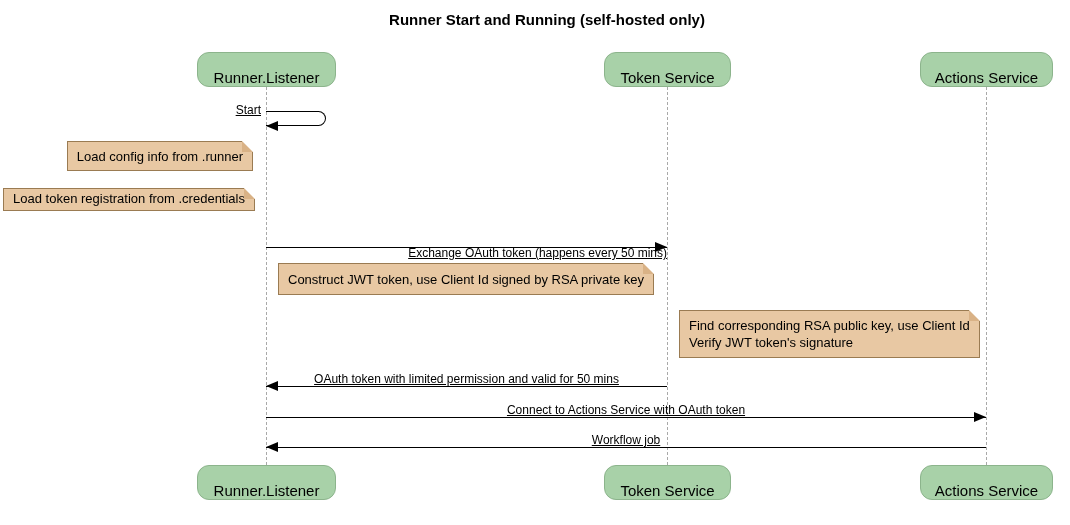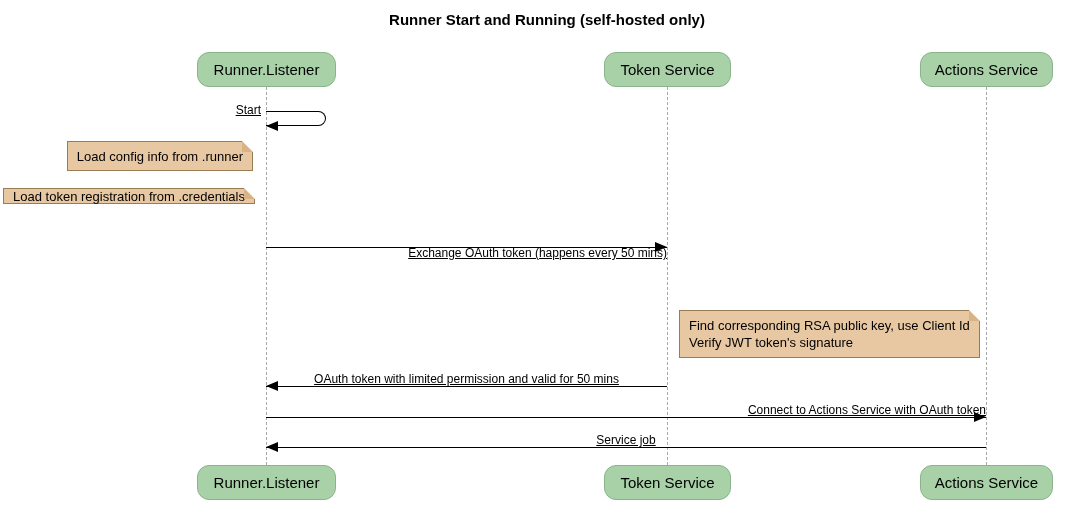--- a/index.html
+++ b/index.html
@@ -7,21 +7,21 @@
     position:relative; width:1070px; height:525px; background:#ffffff;
     font-family:"Liberation Sans", sans-serif; color:#000; overflow:hidden;
   }
   .title {
     position:absolute; left:0; top:11px; width:1070px; text-align:center;
     font-size:15px; font-weight:bold;margin-left:12px;
   }
   .participant {
     position:absolute; height:35px; box-sizing:border-box;
     background:#a8d1a8; border:1px solid #8cb48c; border-radius:12px;
-    display:flex; align-items:center; justify-content:center;
+    display:flex; align-items:flex-end; justify-content:center;
     font-size:15px;
   }
   .lifeline {
     position:absolute; width:0; border-left:1px dashed #a9a9a9;
   }
   .mline {
     position:absolute; height:0; border-top:1px solid #000;
   }
   .mlabel {
     position:absolute; font-size:12px; white-space:nowrap; text-align:center;
@@ -74,43 +74,46 @@
   </div>
 
   <div class="mlabel" style="left:181px; top:103px; width:80px; text-align:right;">Start</div>
   <div class="self-loop" style="left:266px; top:111px; width:60px; height:15px;"></div>
   <div class="ah-left" style="left:266px; top:121px;"></div>
 
   <div class="note" style="right:817px; top:141px; height:30px;text-align:right;">
     <span>Load config info from .runner</span>
   </div>
 
-  <div class="note" style="right:815px; top:188px; height:16px;">
+  <div class="note" style="right:815px; top:188px; height:23px;justify-content:flex-end;">
     <span>Load token registration from .credentials</span>
   </div>
 
   <div class="mlabel" style="left:266px; top:246px; width:401px;text-align:right;">Exchange OAuth token (happens every 50 mins)</div>
   <div class="mline" style="left:266px; top:247px; width:401px;"></div>
   <div class="ah-right" style="left:655px; top:242px;"></div>
 
+  <div class="note" style="left:278px; top:263px; height:32px;">
+    <span>Construct JWT token, use Client Id signed by RSA private key</span>
+  </div>
 
   <div class="note" style="left:679px; top:310px; height:48px;">
     <span>Find corresponding RSA public key, use Client Id</span>
     <span>Verify JWT token's signature</span>
   </div>
 
   <div class="mlabel" style="left:266px; top:372px; width:401px;">OAuth token with limited permission and valid for 50 mins</div>
   <div class="mline" style="left:266px; top:386px; width:401px;"></div>
   <div class="ah-left" style="left:266px; top:381px;"></div>
 
-  <div class="mlabel" style="left:266px; top:403px; width:720px;text-align:right;">Connect to Actions Service with OAuth token</div>
+  <div class="mlabel" style="left:266px; top:403px; width:720px;">Connect to Actions Service with OAuth token</div>
   <div class="mline" style="left:266px; top:417px; width:720px;"></div>
   <div class="ah-right" style="left:974px; top:412px;"></div>
 
-  <div class="mlabel" style="left:266px; top:433px; width:720px;">Service job</div>
+  <div class="mlabel" style="left:266px; top:433px; width:720px;">Workflow job</div>
   <div class="mline" style="left:266px; top:447px; width:720px;"></div>
   <div class="ah-left" style="left:266px; top:442px;"></div>
 
   <div class="participant" style="left:197px; top:465px; width:139px;">
     <span>Runner.Listener</span>
   </div>
   <div class="participant" style="left:604px; top:465px; width:127px;">
     <span>Token Service</span>
   </div>
   <div class="participant" style="left:920px; top:465px; width:133px;">

